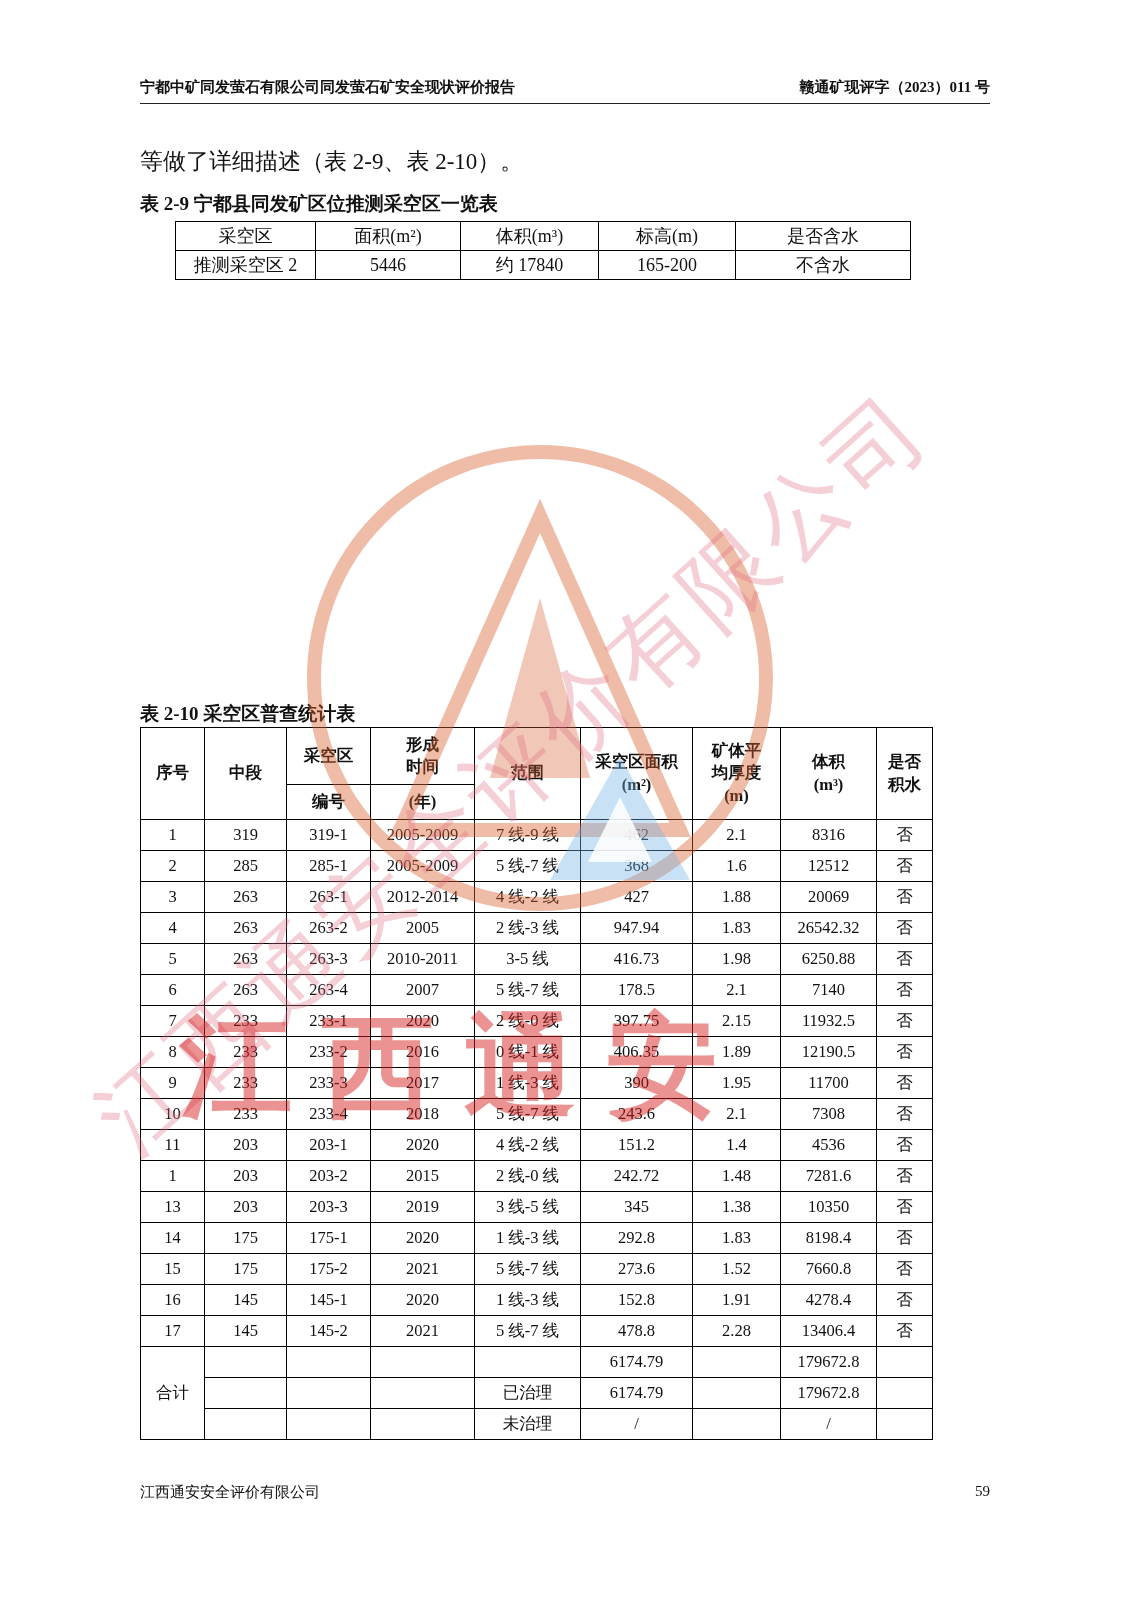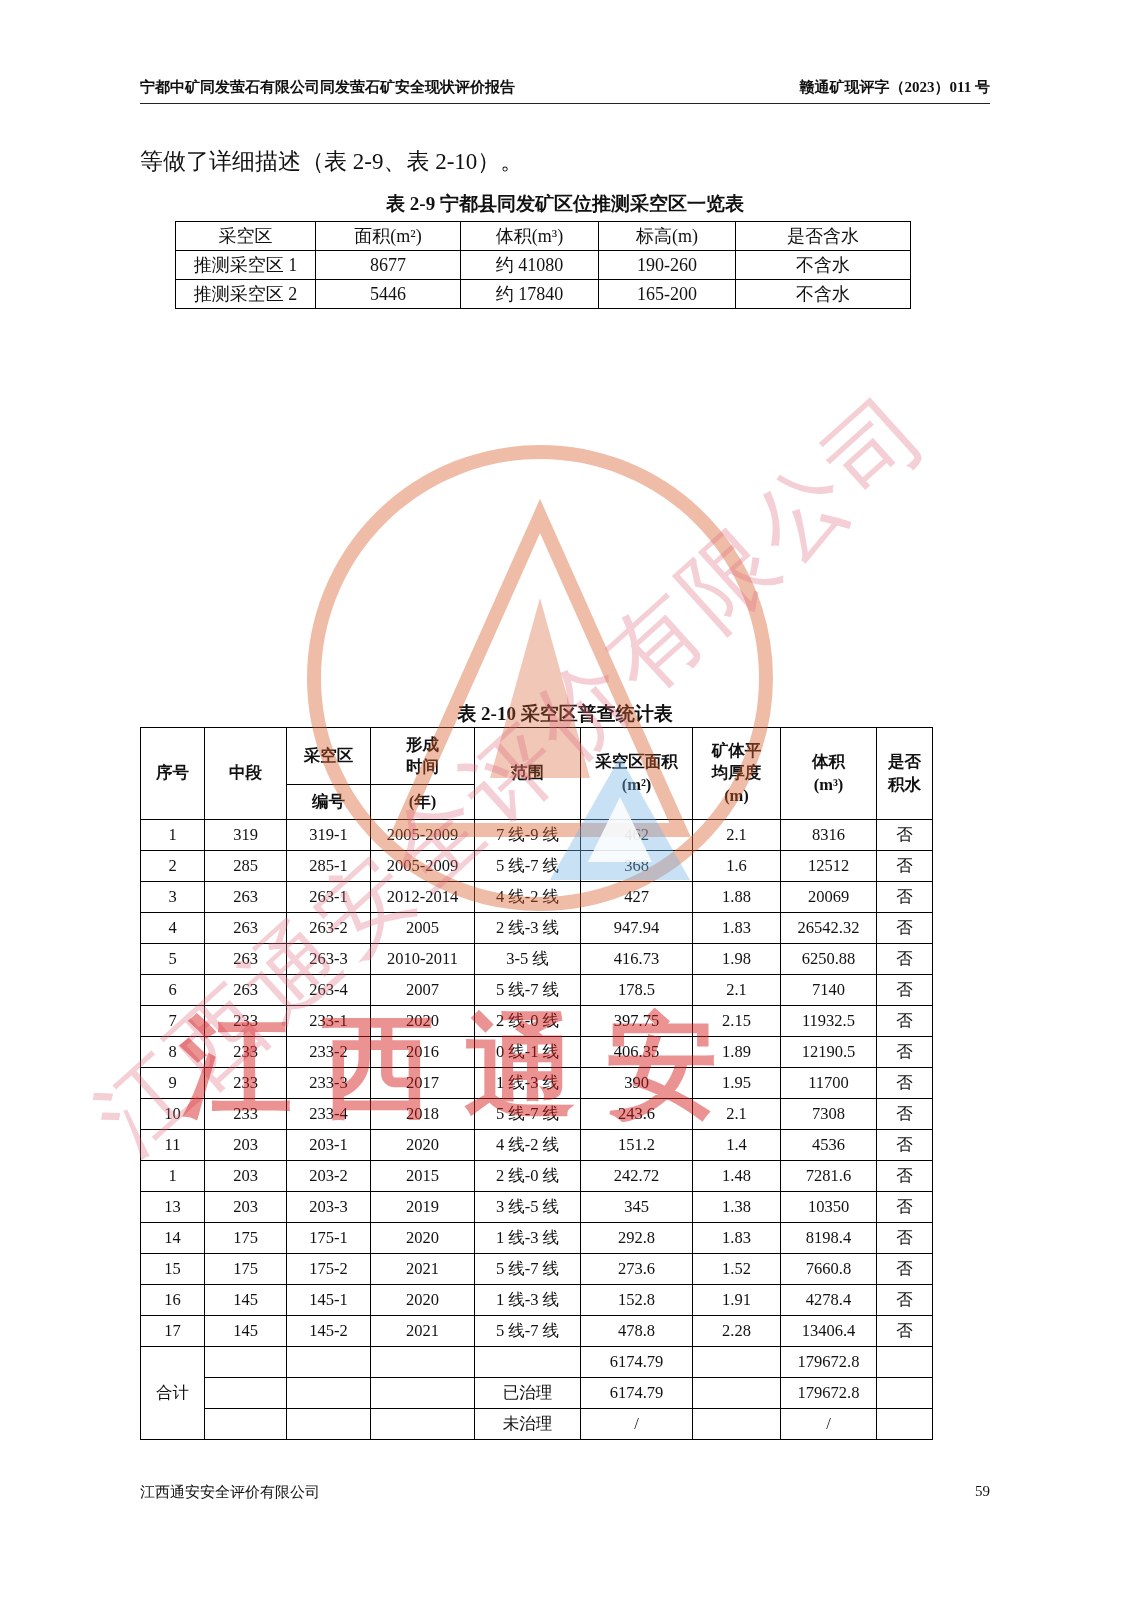--- a/index.html
+++ b/index.html
@@ -15,21 +15,21 @@
   
   .doc-header{
     position:absolute;top:78px;left:140px;width:850px;
     display:flex;justify-content:space-between;align-items:flex-end;
     font-size:15px;font-weight:bold;
     border-bottom:1.5px solid #222;
     padding-bottom:6px;
   }
   
   .intro{position:absolute;top:146px;left:140px;margin:0;font-size:23px;}
-  .caption{position:absolute;left:140px;width:850px;text-align:center;font-weight:bold;font-size:19px;}
+  .caption{position:absolute;left:140px;width:850px;text-align:left;font-weight:bold;font-size:19px;}
   #cap9{top:191px;}
   #cap10{top:701px;}
   .para{
     position:absolute;top:318px;left:140px;width:852px;margin:0;
     font-size:22.5px;line-height:56px;text-align:justify;text-indent:2em;
   }
   
   table{border-collapse:collapse;table-layout:fixed;background:transparent;}
   td,th{border:1px solid #000;text-align:center;vertical-align:middle;padding:0 2px;overflow:hidden;}
   #table-2-9{position:absolute;top:221px;left:175px;width:735px;font-size:18px;}
@@ -86,27 +86,20 @@
     <thead>
         <tr>
           <th>采空区</th>
           <th>面积(m²)</th>
           <th>体积(m³)</th>
           <th>标高(m)</th>
           <th>是否含水</th>
         </tr>
       </thead>
     <tbody>
-        <tr>
-          <td>推测采空区 1</td>
-          <td>8677</td>
-          <td>约 41080</td>
-          <td>190-260</td>
-          <td>不含水</td>
-        </tr>
         <tr>
           <td>推测采空区 2</td>
           <td>5446</td>
           <td>约 17840</td>
           <td>165-200</td>
           <td>不含水</td>
         </tr>
       </tbody>
   </table>
 

